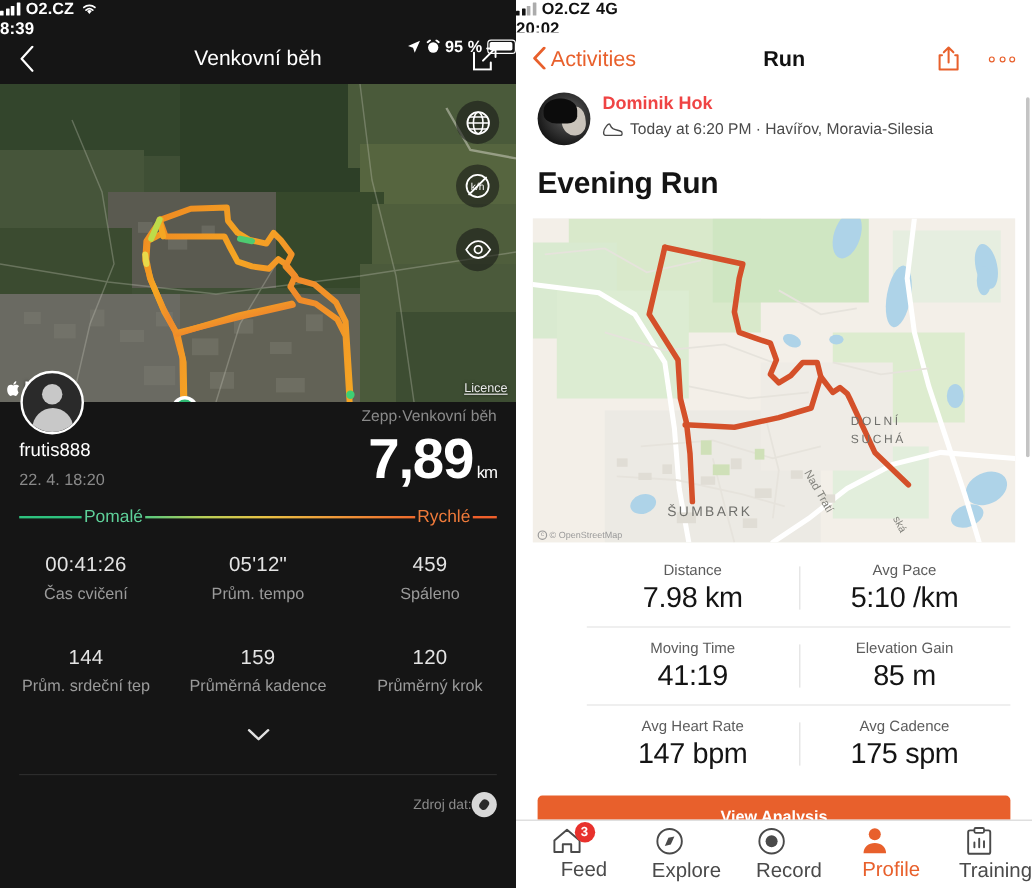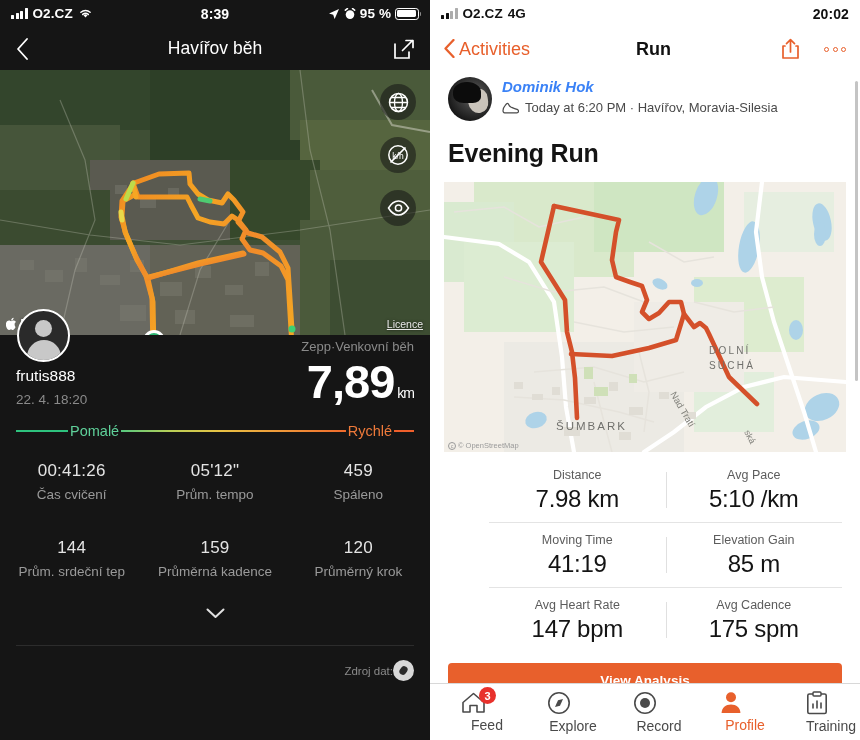--- a/index.html
+++ b/index.html
@@ -13,24 +13,25 @@
   
   .pane-left {
     width:430px; height:740px;
     background:#151515;
     position:relative;
     color:#fff;
     overflow:hidden;
   }
   .statusbar {
     height:27px;
-    display:flex; align-items:center;
-    padding:0 11px;
+    display:flex; 
+    padding:0 0;
     font-size:13.5px; font-weight:bold;
     letter-spacing:.1px;
+    flex-direction:column;
   }
   .sb-left, .sb-right { display:flex; align-items:center; gap:5px; flex:1; }
   .sb-right { justify-content:flex-end; gap:4px; }
   .sb-center { font-size:14px; font-weight:bold; }
   .bars { display:flex; align-items:flex-end; gap:1.5px; height:11px; }
   .bars i { width:3px; background:currentColor; border-radius:.5px; display:block; }
   .bars i:nth-child(1){height:4px;} .bars i:nth-child(2){height:6px;}
   .bars i:nth-child(3){height:8.5px;} .bars i:nth-child(4){height:11px;}
   .bars.dim i:nth-child(3), .bars.dim i:nth-child(4){ opacity:.35; }
   .batt {
@@ -172,21 +173,21 @@
   .uavatar .face {
     position:absolute; left:46%; top:28%; width:46%; height:54%;
     background:#d6cfc6; border-radius:48% 40% 44% 50%;
     transform:rotate(-8deg); opacity:.92;
   }
   .uavatar .hair {
     position:absolute; left:12%; top:12%; width:62%; height:46%;
     background:#0c0c0c; border-radius:50% 50% 30% 40%;
   }
   .uinfo { padding-top:1px; }
-  .uname-r { font-size:15px; font-weight:bold; color:#3b82f6;font-style:italic; }
+  .uname-r { font-size:15px; font-weight:bold; color:#ef4444; }
   .umeta {
     display:flex; align-items:center; gap:6px;
     font-size:13px; color:#4a4a4a; margin-top:5px;
   }
   .title-r {
     font-size:25px; font-weight:bold; color:#141414;
     padding:18px 18px 14px; letter-spacing:-.2px;
   }
 
   .map-light { height:270px; margin:0 14px; position:relative; overflow:hidden; background:#f2efe9; }
@@ -219,21 +220,21 @@
 
   .tabbar {
     position:absolute; left:0; right:0; bottom:0; height:57px;
     background:#fff; border-top:1px solid #d8d8d8;
     display:flex; align-items:center;
   }
   .tab {
     flex:1; display:flex; flex-direction:column; align-items:center;
     gap:3px; cursor:pointer; position:relative;
   }
-  .tab .tlabel { font-size:14px; color:#4a4a4a;margin-left:28px; }
+  .tab .tlabel { font-size:17px; color:#4a4a4a;margin-left:28px; }
   .tab.active .tlabel { color:#e8602c; }
   .badge {
     position:absolute; top:-4px; left:calc(50% + 6px);
     min-width:17px; height:17px; border-radius:9px; background:#e8312c;
     color:#fff; font-size:11px; font-weight:bold;
     display:flex; align-items:center; justify-content:center; padding:0 4px;
   }
 </style>
 </head>
 <body>
@@ -268,21 +269,21 @@
       <span class="batt">
           <span style="width:95%"></span>
         </span>
     </div>
   </div>
 
   <div class="navbar-dark">
     <svg class="nav-ico" width="13" height="22" viewBox="0 0 13 22">
       <path d="M11 1L2 11l9 10" stroke="#fff" stroke-width="1.8" fill="none" stroke-linecap="round" stroke-linejoin="round"></path>
     </svg>
-    <div class="nav-title">Havířov běh</div>
+    <div class="nav-title">Venkovní běh</div>
     <svg class="nav-ico right" width="20" height="20" viewBox="0 0 20 20">
       <path d="M1 5v14h14v-6" stroke="#fff" stroke-width="1.7" fill="none" stroke-linecap="round"></path>
       <path d="M8.5 11.5L18.5 1.5M12 1.5h7v7" stroke="#fff" stroke-width="1.7" fill="none" stroke-linecap="round" stroke-linejoin="round"></path>
     </svg>
   </div>
 
   <div class="map-sat">
     <svg class="satbg" viewBox="0 0 430 265" preserveAspectRatio="none">
       <rect width="430" height="265" fill="#3f4f35"></rect>
       <path d="M0 0h180v60H0z" fill="#33452c"></path>

